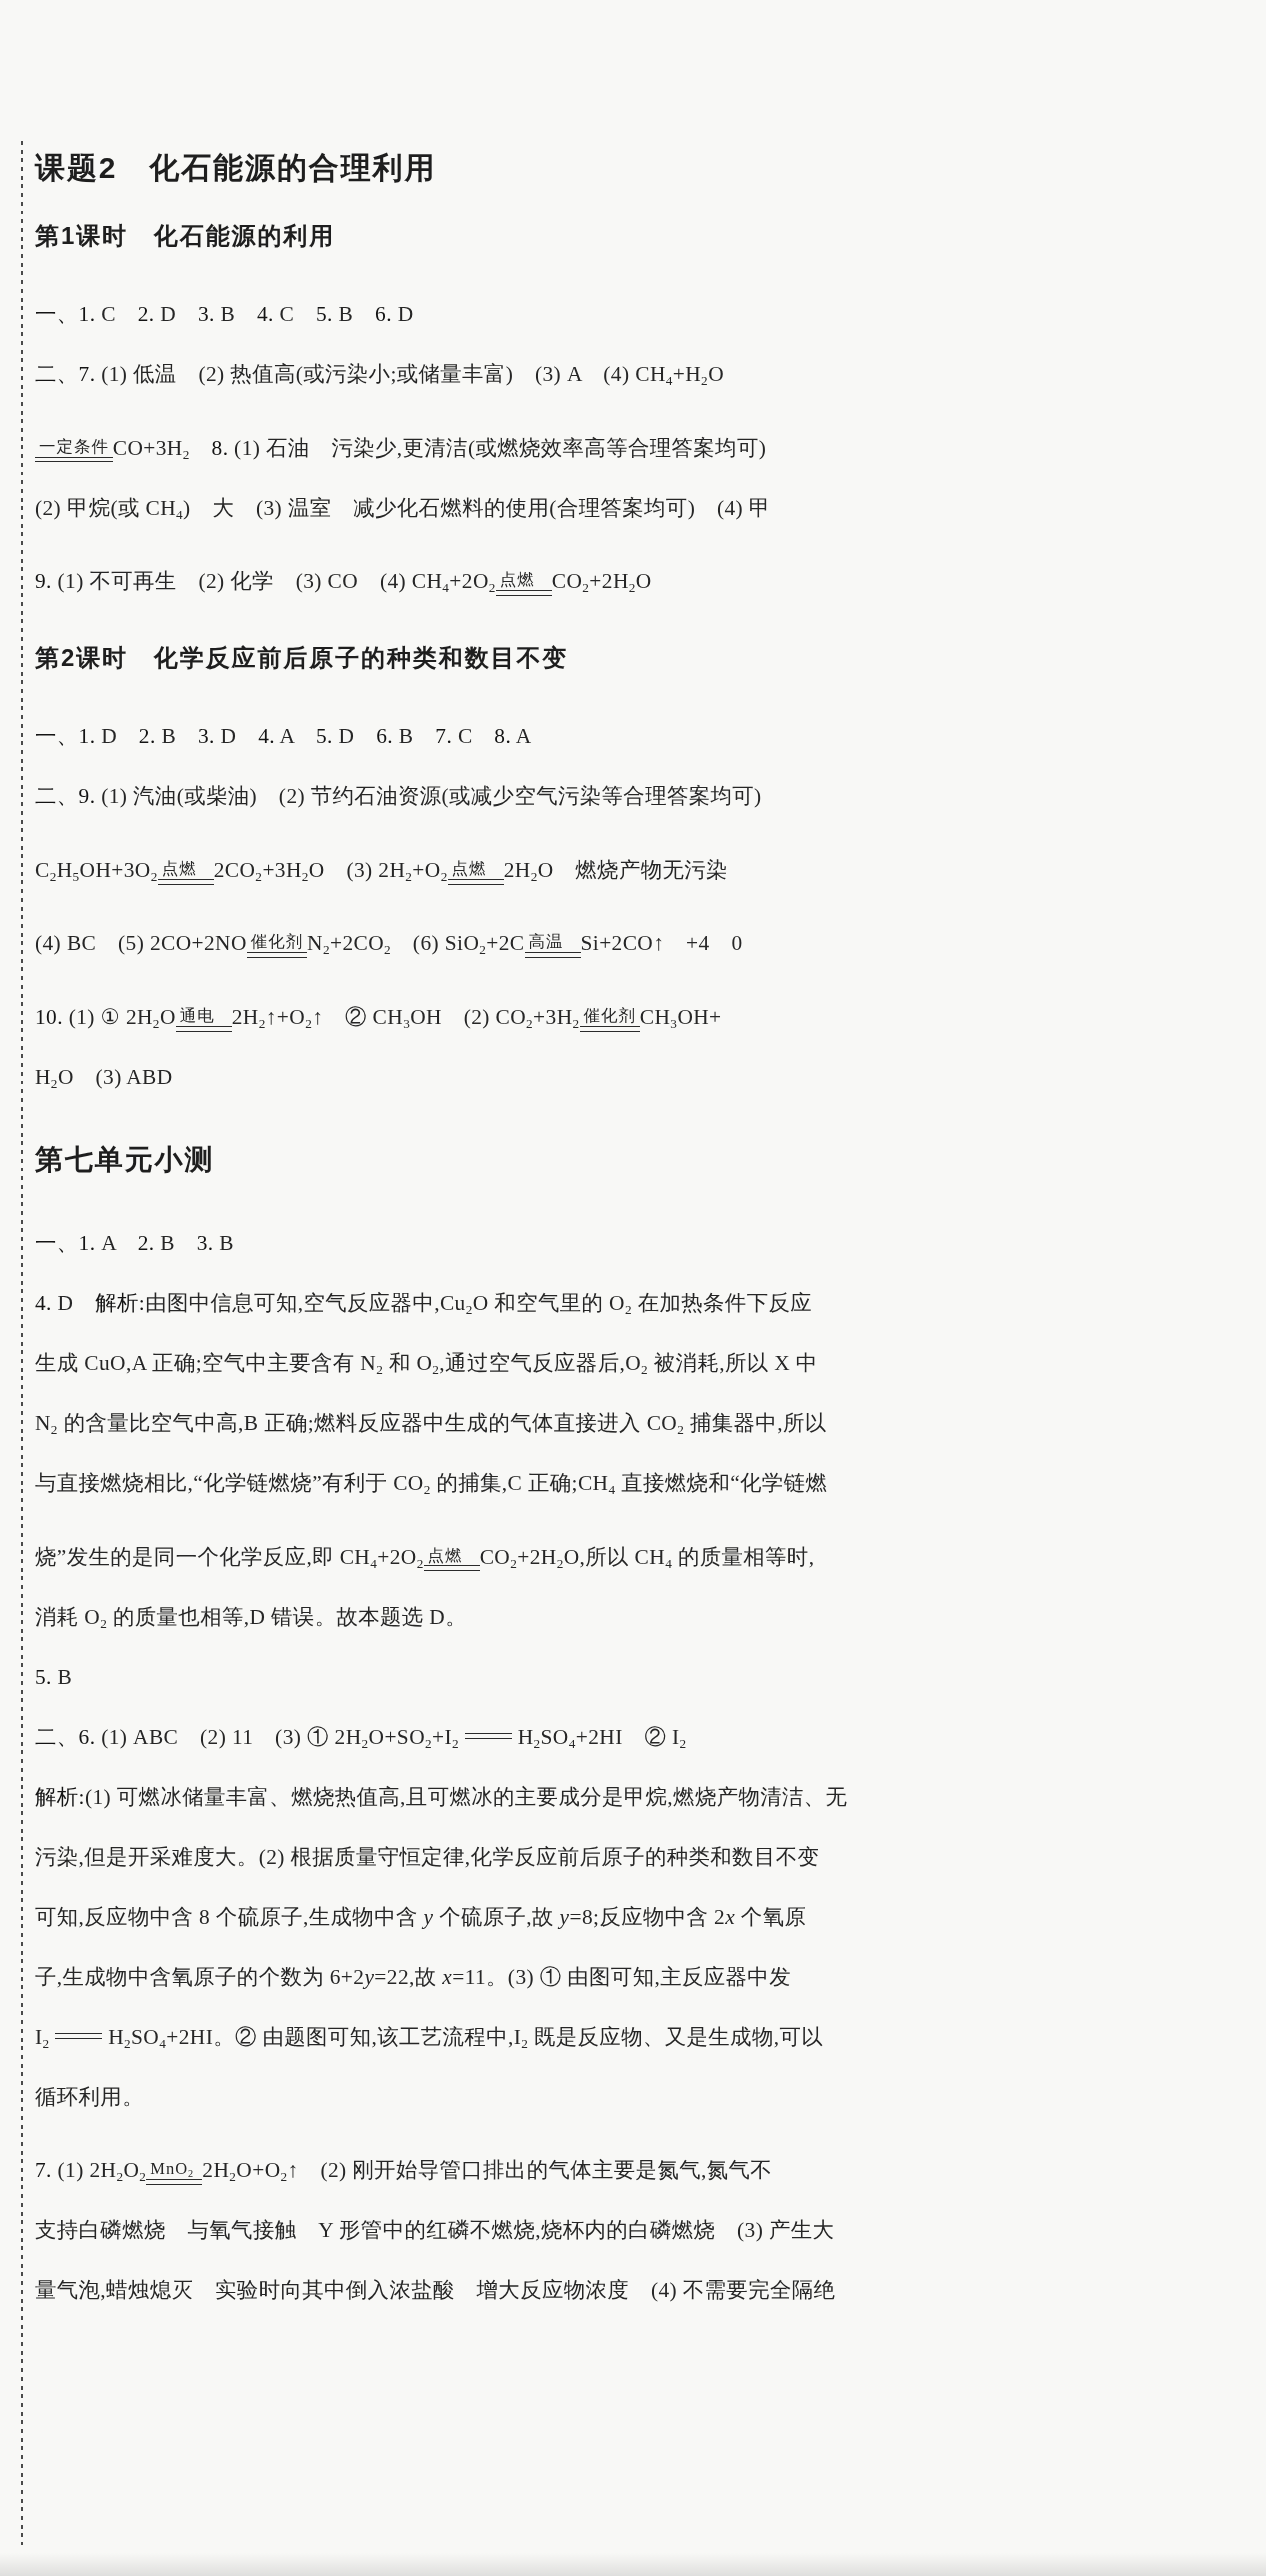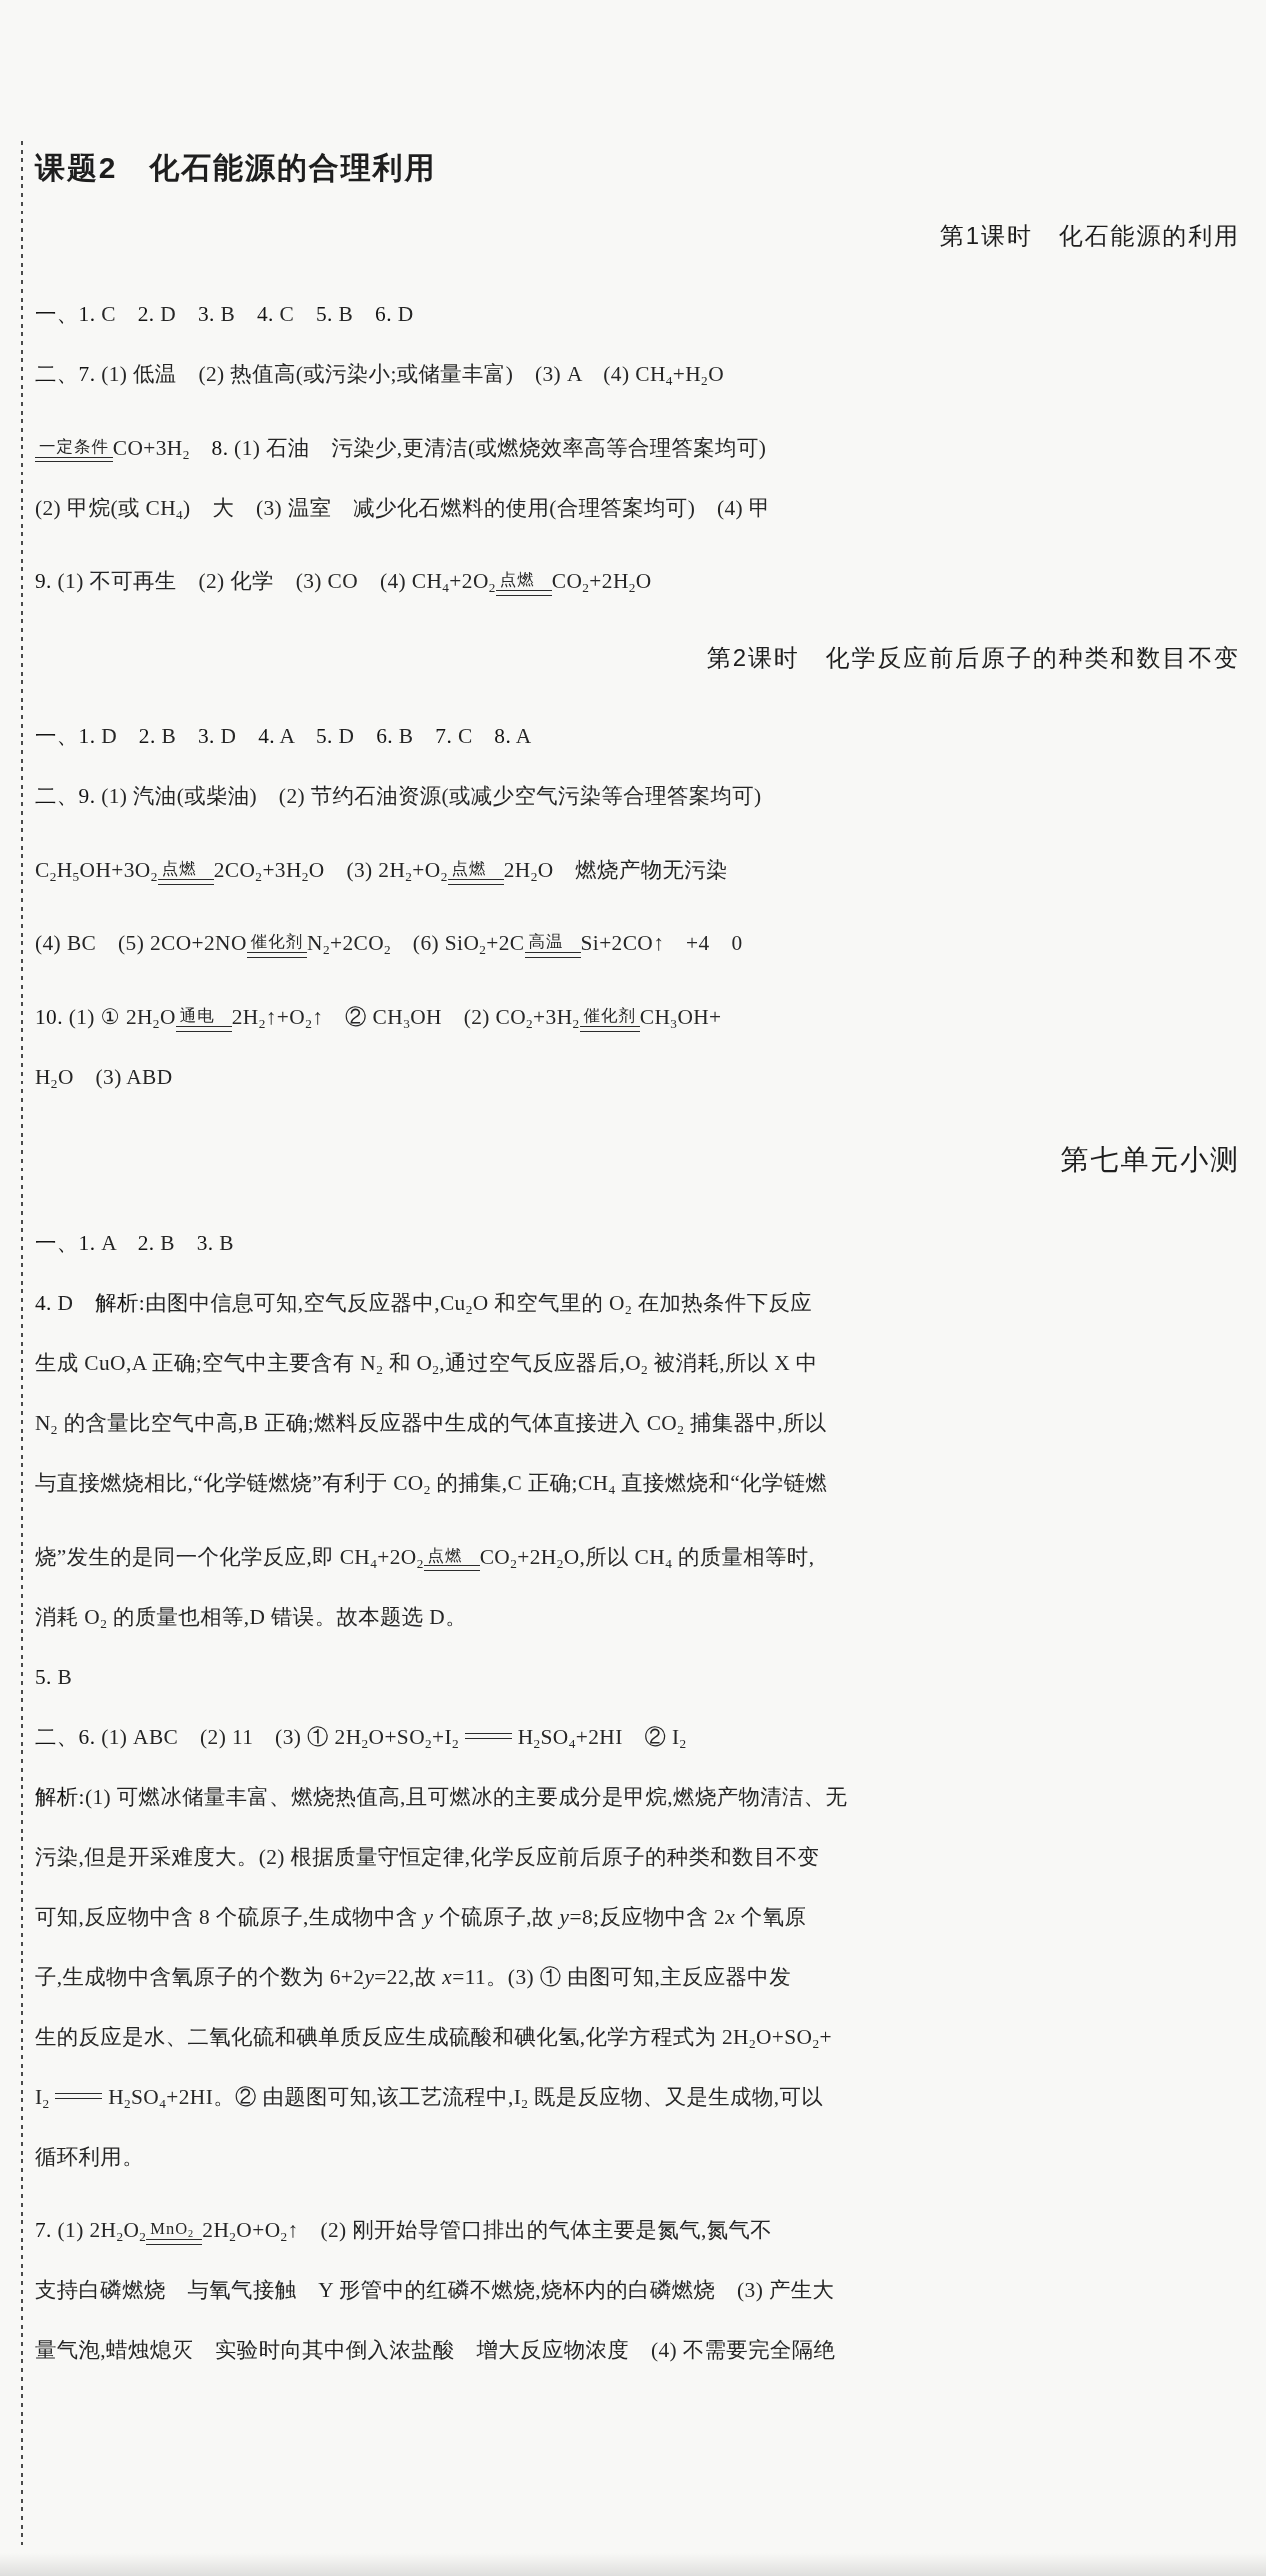--- a/index.html
+++ b/index.html
@@ -29,23 +29,23 @@
     margin:0;
     text-align:left;
     font-family:"Liberation Sans","DejaVu Sans",sans-serif;
     font-weight:700;
     font-size:30px;
     line-height:43px;
     letter-spacing:1.9px;
     color:#1e1e1e;
   }
   h2.sec-heading{
-    text-align:right;
+    text-align:left;
     font-family:"Liberation Sans","DejaVu Sans",sans-serif;
-    font-weight:400;
+    font-weight:700;
     font-size:24px;
     line-height:35px;
     margin:29px 0 31px;
     letter-spacing:1.9px;
     color:#1e1e1e;
   }
   h2.sec-heading.unit{
     font-size:28px;
     line-height:40px;
     margin:33px 0 33px;
@@ -119,21 +119,20 @@
       <div class="line">N<sub>2</sub> 的含量比空气中高,B 正确;燃料反应器中生成的气体直接进入 CO<sub>2</sub> 捕集器中,所以</div>
       <div class="line">与直接燃烧相比,“化学链燃烧”有利于 CO<sub>2</sub> 的捕集,C 正确;CH<sub>4</sub> 直接燃烧和“化学链燃</div>
       <div class="line tall">烧”发生的是同一个化学反应,即 CH<sub>4</sub>+2O<sub>2</sub><span class="eqc"><span class="cond">点燃</span><span class="dline"></span></span>CO<sub>2</sub>+2H<sub>2</sub>O,所以 CH<sub>4</sub> 的质量相等时,</div>
       <div class="line">消耗 O<sub>2</sub> 的质量也相等,D 错误。故本题选 D。</div>
       <div class="line"><b>5.</b> B</div>
       <div class="line"><b>二、6.</b> (1) ABC　(2) 11　(3) ① 2H<sub>2</sub>O+SO<sub>2</sub>+I<sub>2</sub><span class="dline plain"></span>H<sub>2</sub>SO<sub>4</sub>+2HI　② I<sub>2</sub></div>
       <div class="line"><b>解析:</b>(1) 可燃冰储量丰富、燃烧热值高,且可燃冰的主要成分是甲烷,燃烧产物清洁、无</div>
       <div class="line">污染,但是开采难度大。(2) 根据质量守恒定律,化学反应前后原子的种类和数目不变</div>
       <div class="line">可知,反应物中含 8 个硫原子,生成物中含 <i>y</i> 个硫原子,故 <i>y</i>=8;反应物中含 2<i>x</i> 个氧原</div>
       <div class="line">子,生成物中含氧原子的个数为 6+2<i>y</i>=22,故 <i>x</i>=11。(3) ① 由图可知,主反应器中发</div>
-      <div class="line">生的反应是水、二氧化硫和碘单质反应生成硫酸和碘化氢,化学方程式为 2H<sub>2</sub>O+SO<sub>2</sub>+</div>
       <div class="line">I<sub>2</sub><span class="dline plain"></span>H<sub>2</sub>SO<sub>4</sub>+2HI。② 由题图可知,该工艺流程中,I<sub>2</sub> 既是反应物、又是生成物,可以</div>
       <div class="line">循环利用。</div>
       <div class="line tall"><b>7.</b> (1) 2H<sub>2</sub>O<sub>2</sub><span class="eqc"><span class="cond">MnO<sub>2</sub></span><span class="dline"></span></span>2H<sub>2</sub>O+O<sub>2</sub>↑　(2) 刚开始导管口排出的气体主要是氮气,氮气不</div>
       <div class="line">支持白磷燃烧　与氧气接触　Y 形管中的红磷不燃烧,烧杯内的白磷燃烧　(3) 产生大</div>
       <div class="line">量气泡,蜡烛熄灭　实验时向其中倒入浓盐酸　增大反应物浓度　(4) 不需要完全隔绝</div>
     </div>
 </div>
 
 <div class="page-bottom-shadow"></div>
 

